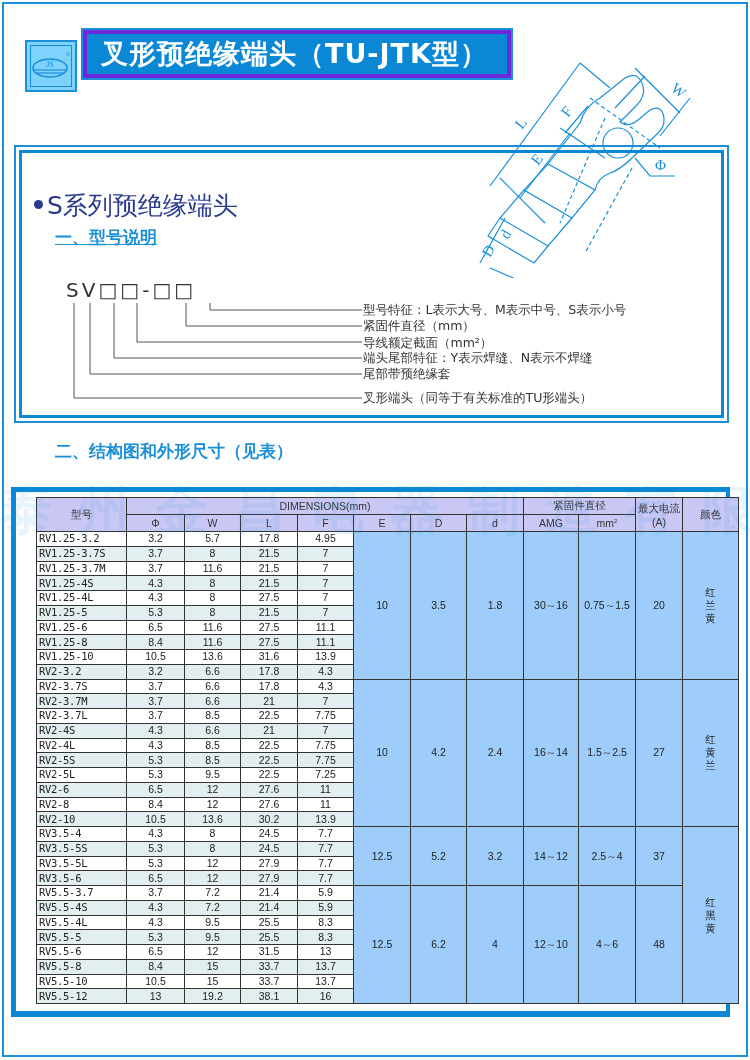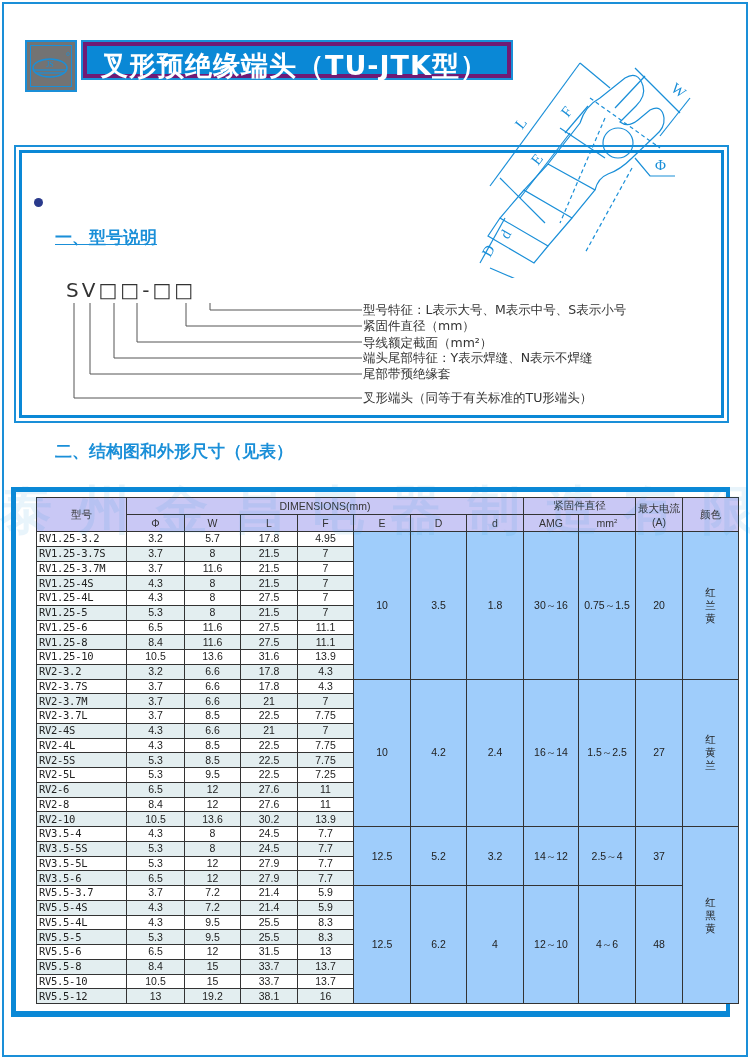--- a/index.html
+++ b/index.html
@@ -2,24 +2,24 @@
 <html><head>
 <meta charset="utf-8">
 <style>
   * { box-sizing: border-box; margin: 0; padding: 0; }
   html, body { width: 750px; height: 1060px; background: #ffffff; overflow: hidden; }
   body { position: relative; font-family: "DejaVu Sans", "Liberation Sans", sans-serif; color: #222; }
 
   .outer-frame { position: absolute; left: 2px; top: 2px; width: 746px; height: 1055px; border: 2px solid #1a8fd8; }
 
   
-  .logo-box { position: absolute; left: 25px; top: 40px; width: 52px; height: 52px; border: 2px solid #1a8fd8; background: #737373; }
+  .logo-box { position: absolute; left: 25px; top: 40px; width: 52px; height: 52px; border: 2px solid #1a8fd8; background: #7dd3fc; }
   .logo-box .inner { position: absolute; left: 3px; top: 3px; right: 3px; bottom: 3px; border: 1px solid #1a8fd8; }
   .logo-box svg { position: absolute; left: 4px; top: 8px; }
-  .title-box { position: absolute; left: 81px; top: 40px; width: 432px; height: 40px; border: 2px solid #1a8fd8; background: #701a75; }
+  .title-box { position: absolute; left: 81px; top: 28px; width: 432px; height: 52px; border: 2px solid #1a8fd8; background: #6d28d9; }
   .title-box .bar { position: absolute; left: 4px; top: 4px; right: 4px; bottom: 4px; background: #0a88d6; color: #fff; font-weight: bold; font-size: 27px; line-height: 40px; padding-left: 14px; letter-spacing: 1px; white-space: nowrap; }
 
   
   .sec1-frame { position: absolute; left: 14px; top: 145px; width: 715px; height: 278px; border: 2px solid #1a8fd8; }
   .sec1-frame .inner { position: absolute; left: 3px; top: 3px; right: 3px; bottom: 3px; border: 3px solid #0a88d6; }
 
   .series-title { position: absolute; left: 34px; top: 189px; font-size: 25px; color: #2a3a8c; white-space: nowrap; }
   .series-title .dot { display: inline-block; width: 9px; height: 9px; border-radius: 50%; background: #2a3a8c; vertical-align: middle; margin-right: 4px; position: relative; top: -3px; }
   .sub1 { position: absolute; left: 55px; top: 226px; font-size: 17px; font-weight: bold; color: #1a8fd8; white-space: nowrap; text-decoration: underline; }
 
@@ -112,21 +112,21 @@
     <text x="210" y="32" transform="rotate(38 210 32)">W</text>
     <text x="195" y="112">Φ</text>
     <text x="30" y="200" transform="rotate(-60 30 200)">D</text>
     <text x="48" y="182" transform="rotate(-60 48 182)">d</text>
   </g>
 </svg>
 
 <div class="sec1-frame">
   <div class="inner"></div>
 </div>
-<div class="series-title"><span class="dot"></span></div>
+<div class="series-title"><span class="dot"></span><span>S系列预绝缘端头</span></div>
 <div class="sub1">一、型号说明</div>
 
 <div class="code-label">SV□□-□□</div>
 <svg class="code-diagram" viewBox="0 0 750 420">
   <g stroke="#555" stroke-width="1" fill="none">
     <polyline points="210,303 210,310 362,310"></polyline>
     <polyline points="186,303 186,326 362,326"></polyline>
     <polyline points="137,303 137,342 362,342"></polyline>
     <polyline points="114,303 114,358 362,358"></polyline>
     <polyline points="90,303 90,374 362,374"></polyline>

